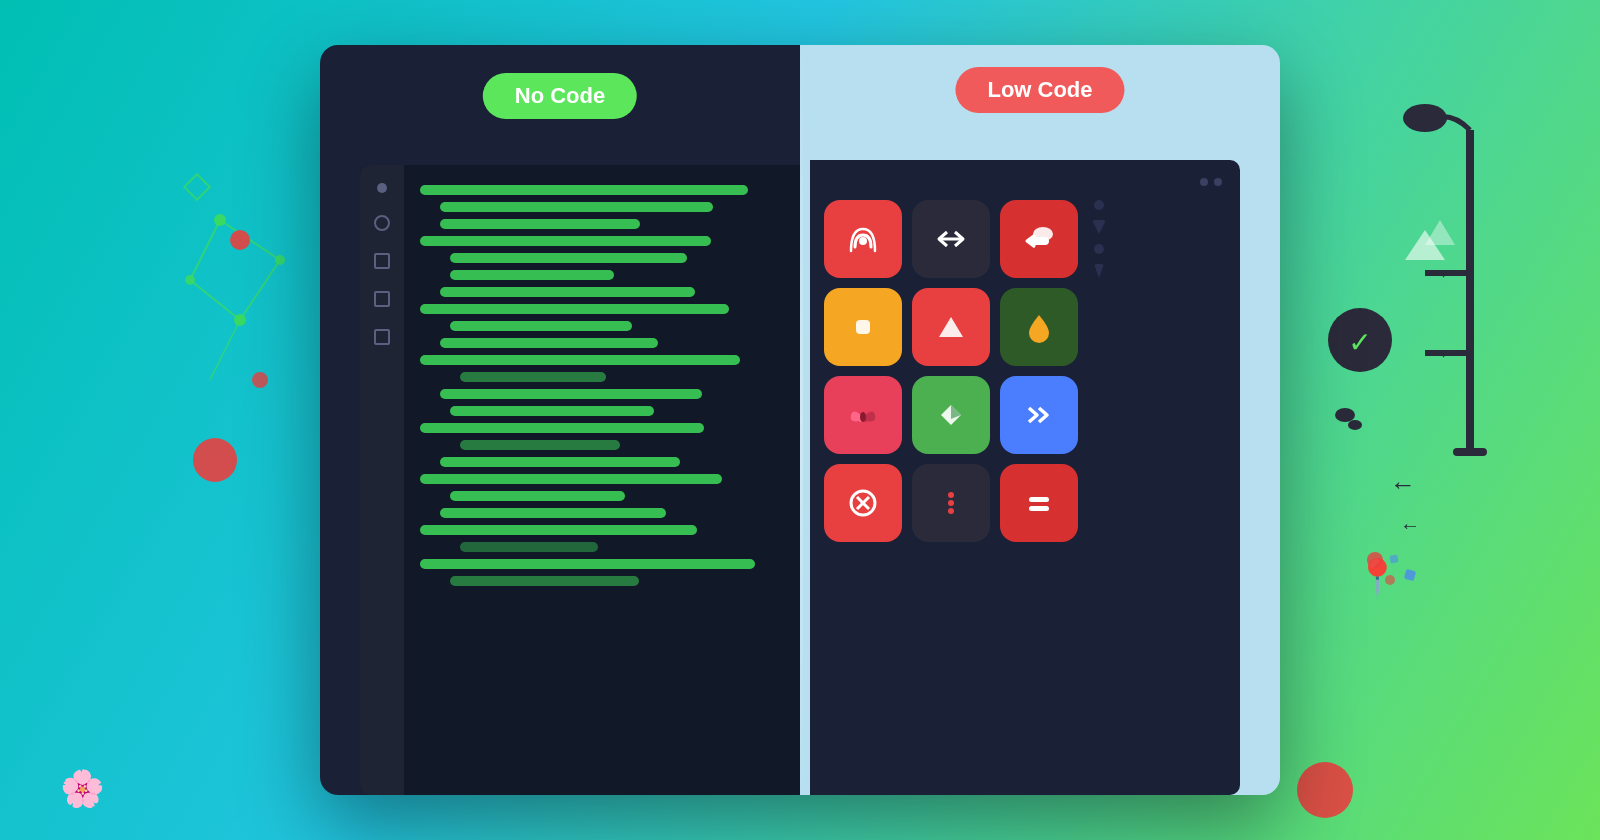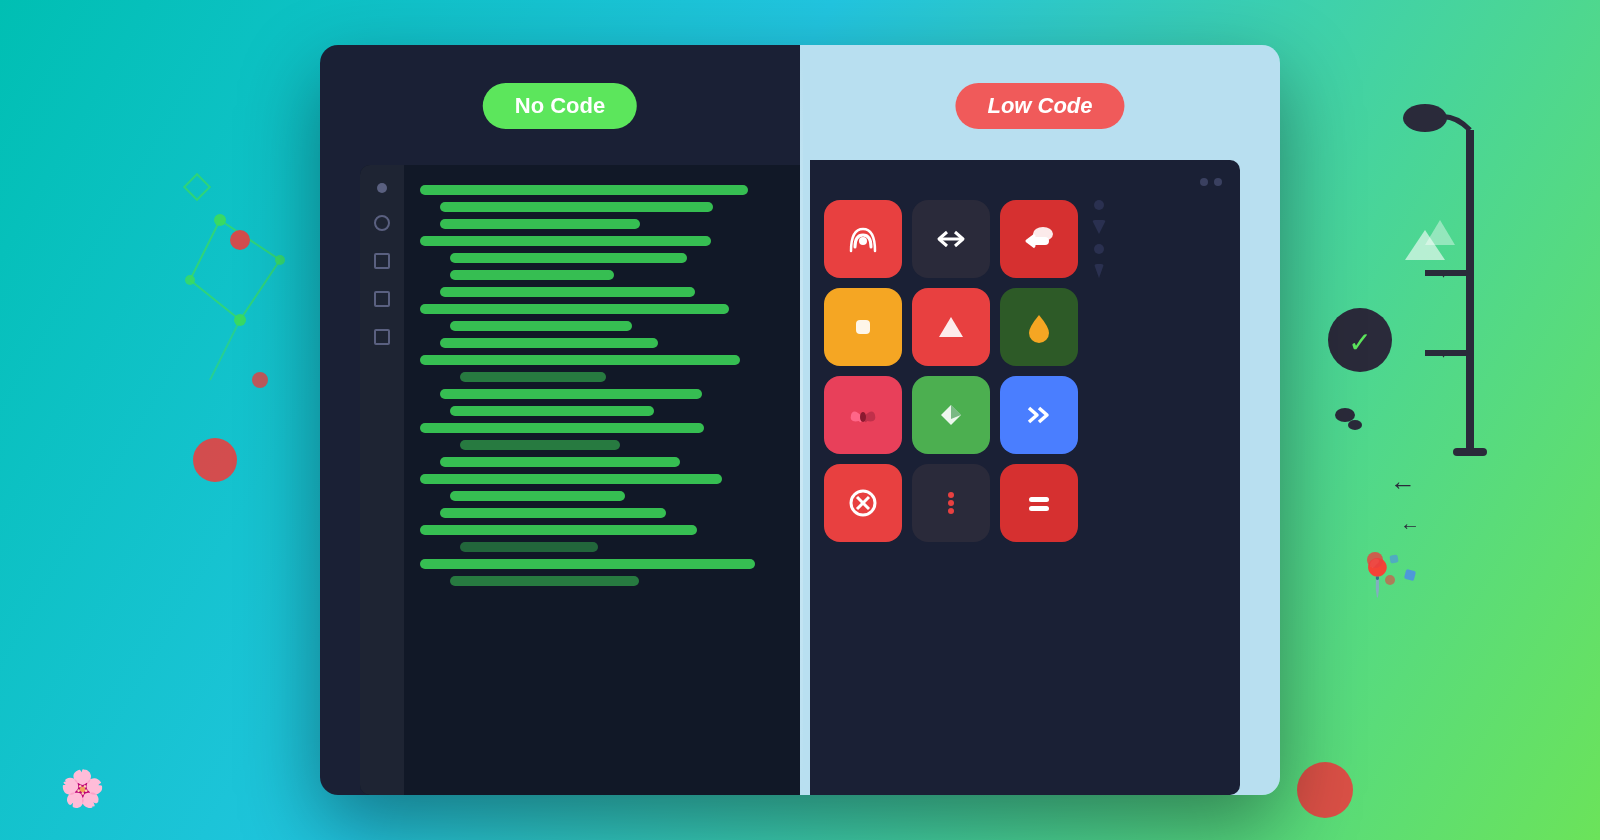--- a/index.html
+++ b/index.html
@@ -38,21 +38,21 @@
       width: 50%;
       height: 100%;
       background: #1a2035;
       position: relative;
       display: flex;
       flex-direction: column;
     }
 
     .left-label-area {
       position: absolute;
-      top: 38px;
+      top: 28px;
       left: 50%;
       transform: translateX(-50%);
       z-index: 10;
     }
 
     .badge-no-code {
       background: #5ce65c;
       color: #fff;
       font-size: 22px;
       font-weight: 800;
@@ -116,25 +116,24 @@
       width: 50%;
       height: 100%;
       background: #b8dff0;
       position: relative;
       display: flex;
       flex-direction: column;
     }
 
     .right-label-area {
       position: absolute;
-      top: 38px;
+      top: 22px;
       left: 50%;
       transform: translateX(-50%);
       z-index: 10;
-      font-style: italic;
     }
 
     .badge-low-code {
       background: #f05a5a;
       color: #fff;
       font-size: 22px;
       font-weight: 800;
       padding: 10px 32px;
       border-radius: 50px;
       white-space: nowrap;

